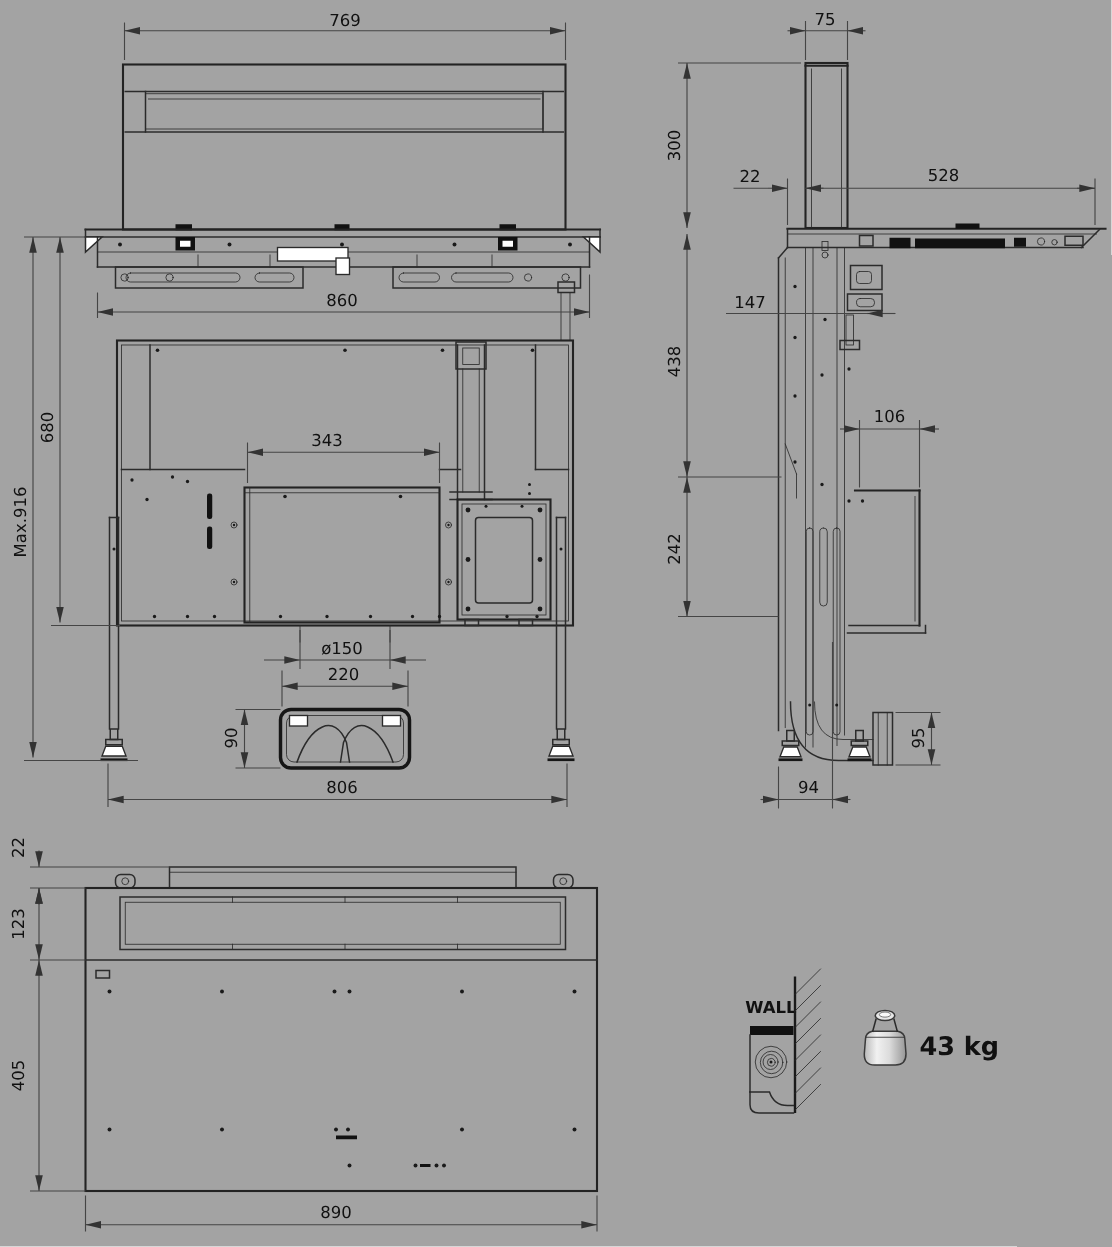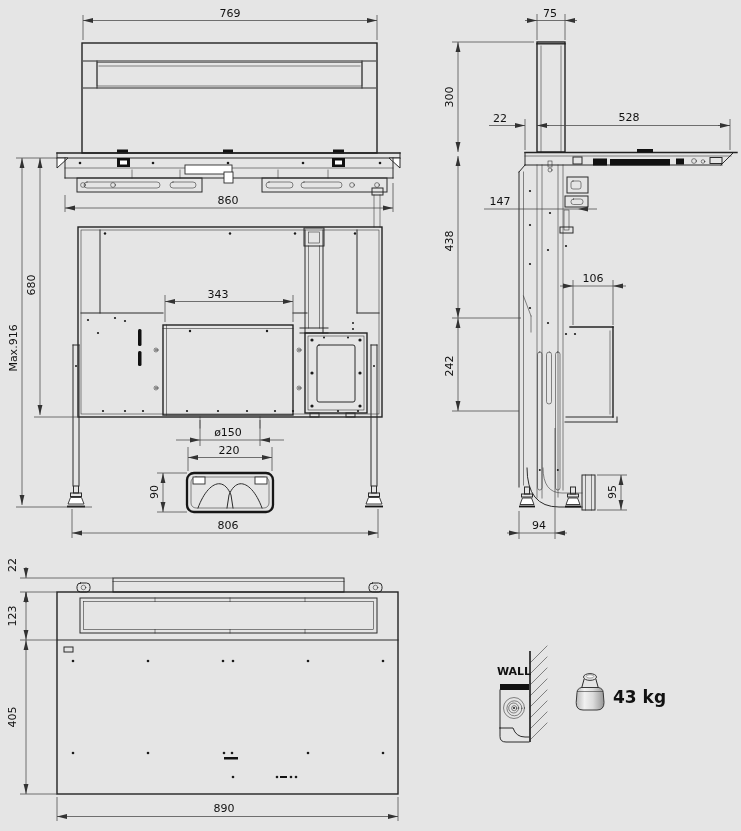--- a/index.html
+++ b/index.html
@@ -1,17 +1,17 @@
 <!DOCTYPE html>
 <html><head>
 <meta charset="utf-8">
 <style>
   html,body{margin:0;padding:0;background:#ffffff;}
   body{font-family:"DejaVu Sans","Liberation Sans",sans-serif;}
-  .page{width:741px;height:831px;position:relative;background:#e5e5e5;overflow:hidden;}
+  .page{width:741px;height:831px;position:relative;background:#a3a3a3;overflow:hidden;}
   svg{display:block;}
   
   .s1 {stroke:#2b2b2b;stroke-width:1;fill:none;stroke-linecap:square;}
   .s13{stroke:#232323;stroke-width:1.4;fill:none;stroke-linecap:square;}
   .s2 {stroke:#161616;stroke-width:2.3;fill:none;stroke-linecap:round;}
   .st {stroke:#2b2b2b;stroke-width:0.55;fill:none;stroke-linecap:square;}
   .dim{stroke:#454545;stroke-width:0.75;fill:none;}
   .dot{fill:#1a1a1a;stroke:none;}
   .blk{fill:#111;stroke:none;}
   .wht{fill:#fff;stroke:#2b2b2b;stroke-width:0.9;}

